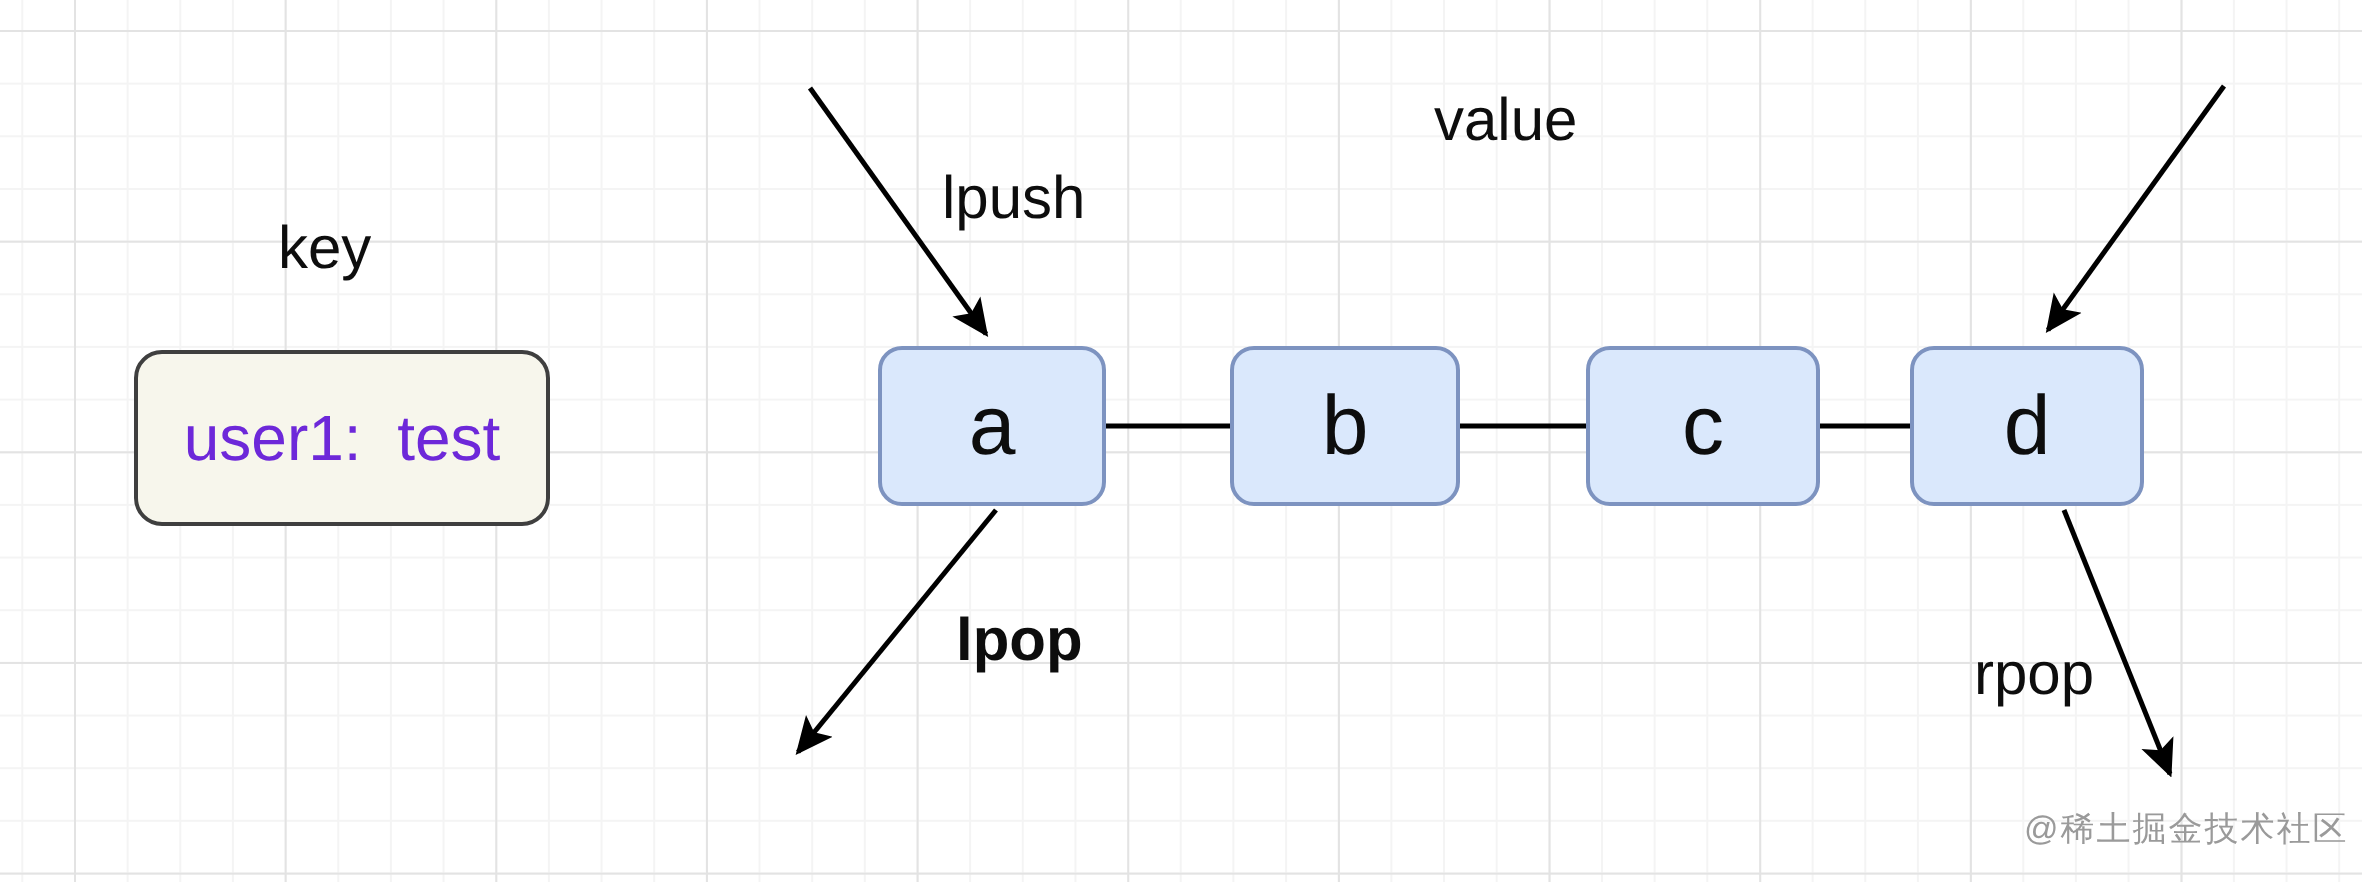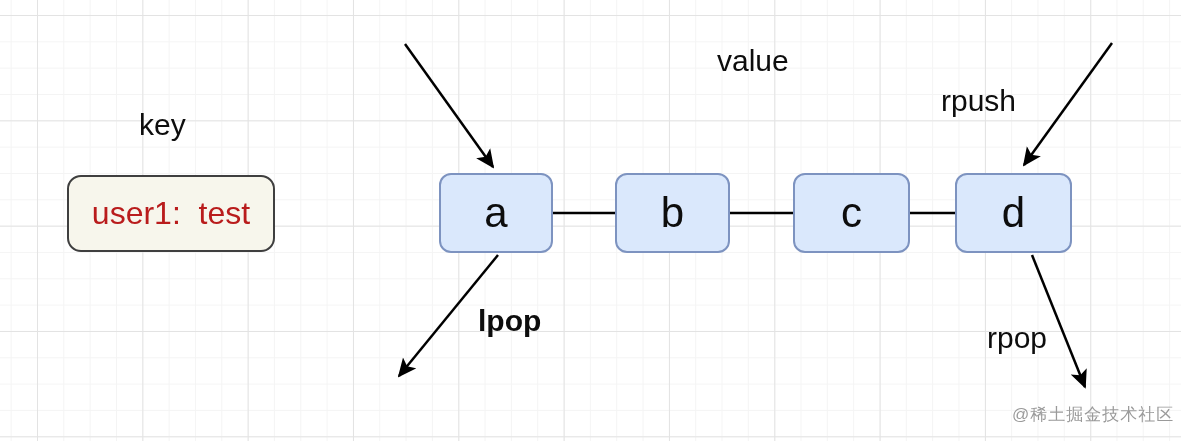--- a/index.html
+++ b/index.html
@@ -47,30 +47,30 @@
     font-size: 30px;
     line-height: 1.1;
     color: #0d0d0d;
     white-space: nowrap;
   }
   .key-node {
     position: absolute;
     left: 67px;
     top: 175px;
     width: 208px;
-    height: 77px;
+    height: 88px;
     box-sizing: border-box;
     background: #f7f6ec;
     border: 2.5px solid #3f3f3f;
     border-radius: 14px;
     display: flex;
     align-items: center;
     justify-content: center;
     font-size: 32px;
-    color: #b91c1c;
+    color: #6d28d9;
     white-space: pre;
   }
   .list-node {
     position: absolute;
     top: 173px;
     height: 80px;
     box-sizing: border-box;
     background: #dae8fc;
     border: 2.5px solid #7d93c0;
     border-radius: 12px;
@@ -115,24 +115,24 @@
   </svg>
 
   <div class="diagram-label" style="left:139px; top:108px;">key</div>
 
   <div class="diagram-label" style="left:717px; top:44px;">value</div>
 
   <div class="key-node">
     <span>user1:  test</span>
   </div>
 
+  <div class="diagram-label" style="left:471px; top:83px;">lpush</div>
 
   <div class="diagram-label" style="left:478px; top:304px;font-weight:bold;">lpop</div>
 
-  <div class="diagram-label" style="left:941px; top:84px;">rpush</div>
 
   <div class="diagram-label" style="left:962px; top:321px;margin-left:25px;">rpop</div>
 
   <div class="list-node node-a">
     <span>a</span>
   </div>
   <div class="list-node node-b">
     <span>b</span>
   </div>
   <div class="list-node node-c">

